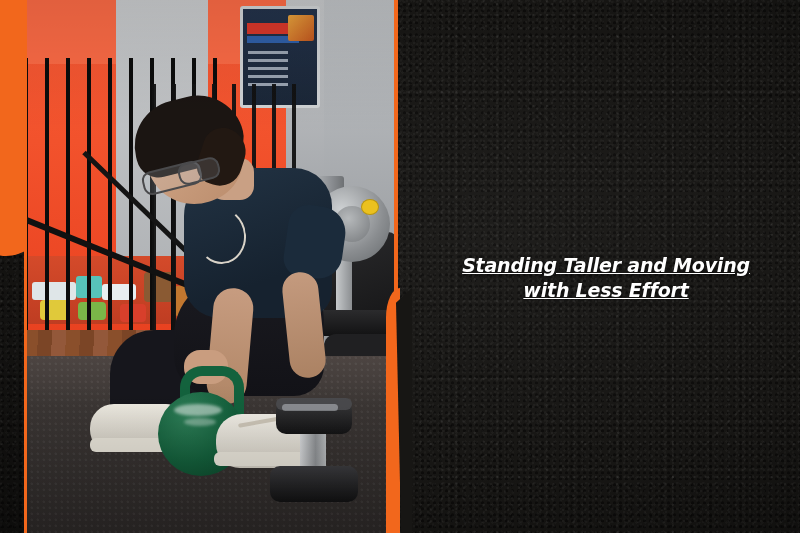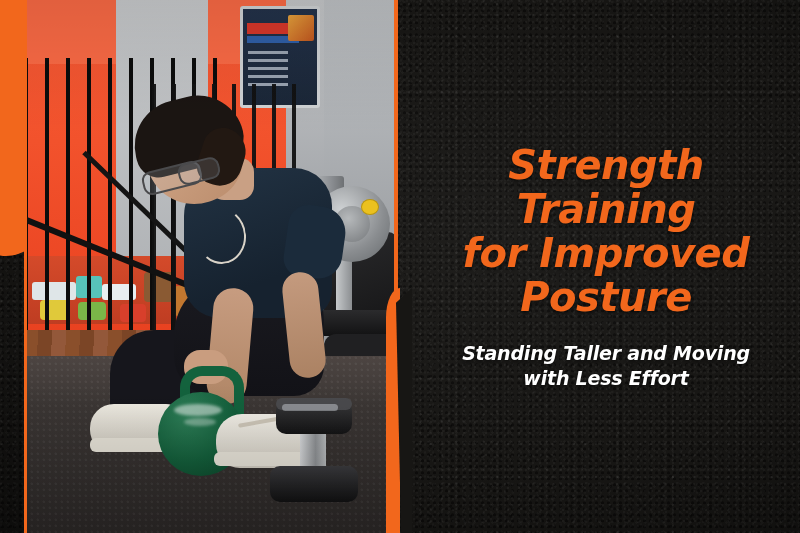--- a/index.html
+++ b/index.html
@@ -159,20 +159,21 @@
     font-weight:700;font-style:italic;font-size:40px;line-height:44px;
     letter-spacing:-0.5px;white-space:pre-line;
     text-shadow:0 2px 4px rgba(0,0,0,.55);
   }
   .subtitle{
     margin:22px 0 0 0;padding:0 24px;text-align:center;color:#ffffff;
     font-family:"DejaVu Sans", sans-serif;
     font-weight:700;font-style:italic;font-size:19px;line-height:25px;
     letter-spacing:-0.2px;white-space:pre-line;
     text-shadow:0 2px 4px rgba(0,0,0,.6);
+    text-decoration:underline;
   }
 </style>
 </head>
 <body>
 
 <div id="stage">
 
   <div class="bg-base"></div>
   <div class="bg-noise"></div>
   <div class="bg-vign"></div>
@@ -264,21 +265,17 @@
 
     <div class="photo-shade"></div>
   </div>
 
   <div class="photo-edge-l"></div>
   <div class="bulge"></div>
   <div class="bulge-mask"></div>
   <div class="stripe"></div>
 
   <div class="textcol">
-    <h1 class="title">Strength
-Training
-for Improved
-Posture</h1>
     <p class="subtitle">Standing Taller and Moving
 with Less Effort</p>
   </div>
 
 </div>
 
 </body></html>

